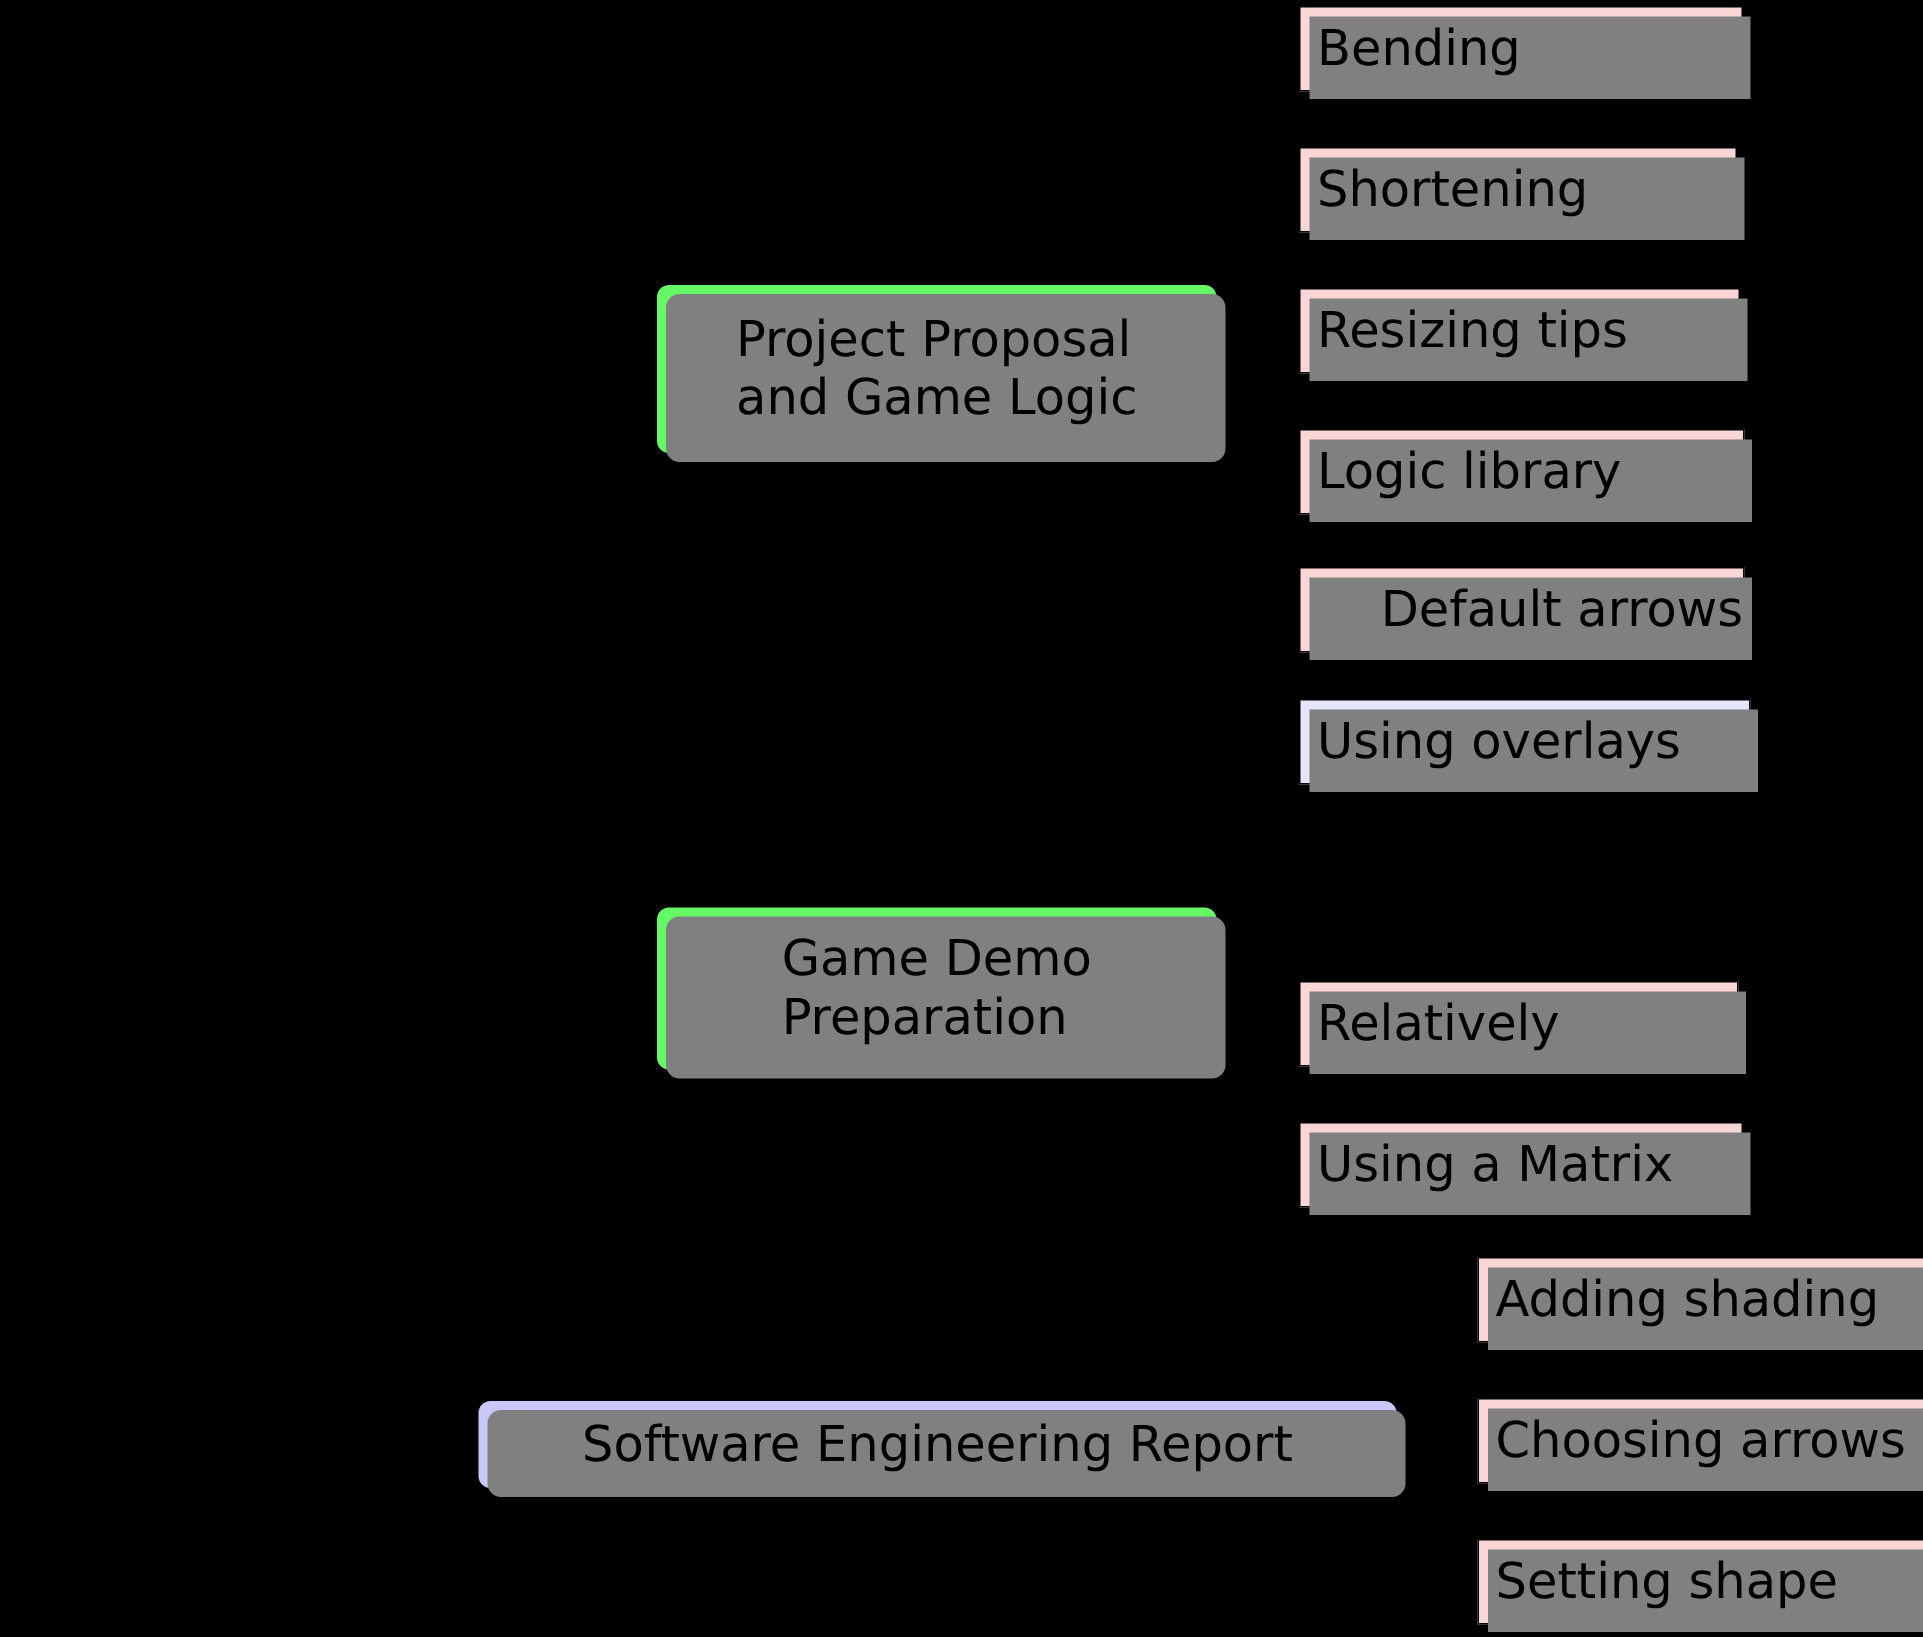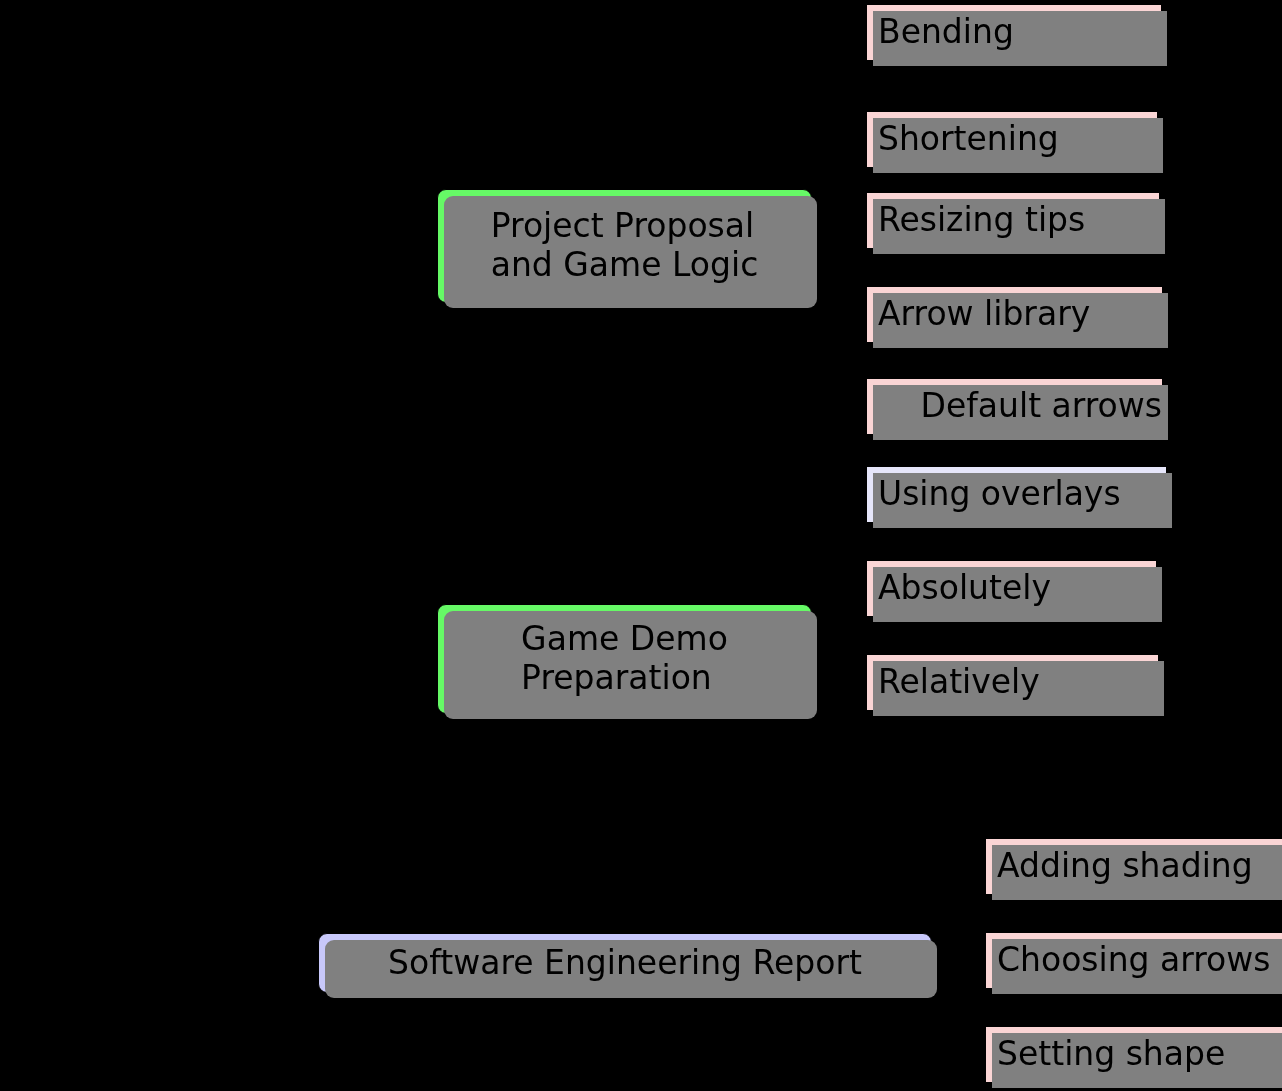--- a/index.html
+++ b/index.html
@@ -135,48 +135,48 @@
   </div>
 
   <div class="node leaf" style="left:866px; top:4px; width:296px; height:57px;">
     <span>Bending</span>
   </div>
 
   <div class="node report" style="left:318px; top:933px; width:614px; height:60px;">
     <span>Software Engineering Report</span>
   </div>
 
-  <div class="node leaf" style="left:866px; top:98px; width:292px; height:57px;margin-top:13px;">
+  <div class="node leaf" style="left:866px; top:98px; width:292px; height:57px;">
     <span>Shortening</span>
   </div>
 
   <div class="node leaf" style="left:866px; top:192px; width:294px; height:57px;">
     <span>Resizing tips</span>
   </div>
 
   <div class="node leaf" style="left:866px; top:286px; width:297px; height:57px;">
-    <span>Arrow library</span>
+    <span>Logic library</span>
   </div>
 
   <div class="node leaf" style="left:866px; top:378px; width:297px; height:57px;justify-content:flex-end;">
     <span>Default arrows</span>
   </div>
 
   <div class="node leaf alt" style="left:866px; top:466px; width:301px; height:57px;">
     <span>Using overlays</span>
   </div>
 
-  <div class="node leaf" style="left:866px; top:560px; width:291px; height:57px;">
-    <span>Absolutely</span>
-  </div>
 
   <div class="node leaf" style="left:866px; top:654px; width:293px; height:57px;">
     <span>Relatively</span>
   </div>
 
+  <div class="node leaf" style="left:866px; top:748px; width:296px; height:57px;">
+    <span>Using a Matrix</span>
+  </div>
 
   <div class="node leaf" style="left:985px; top:838px; width:310px; height:57px;">
     <span>Adding shading</span>
   </div>
 
   <div class="node leaf" style="left:985px; top:932px; width:308px; height:57px;">
     <span>Choosing arrows</span>
   </div>
 
   <div class="node leaf" style="left:985px; top:1026px; width:305px; height:57px;">

